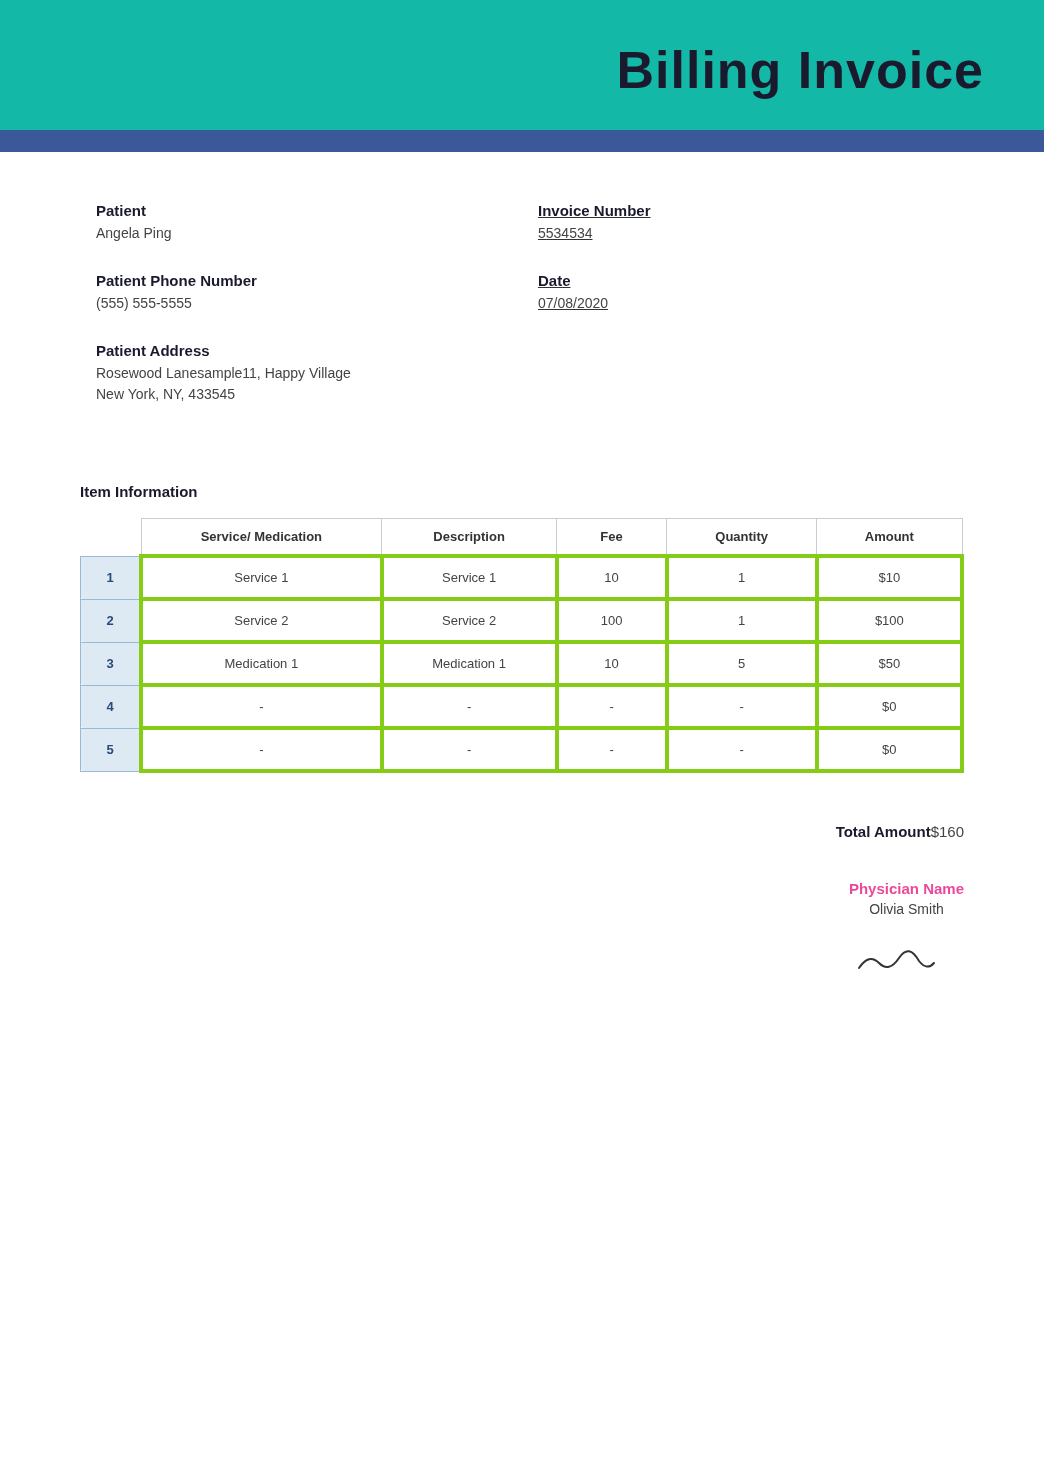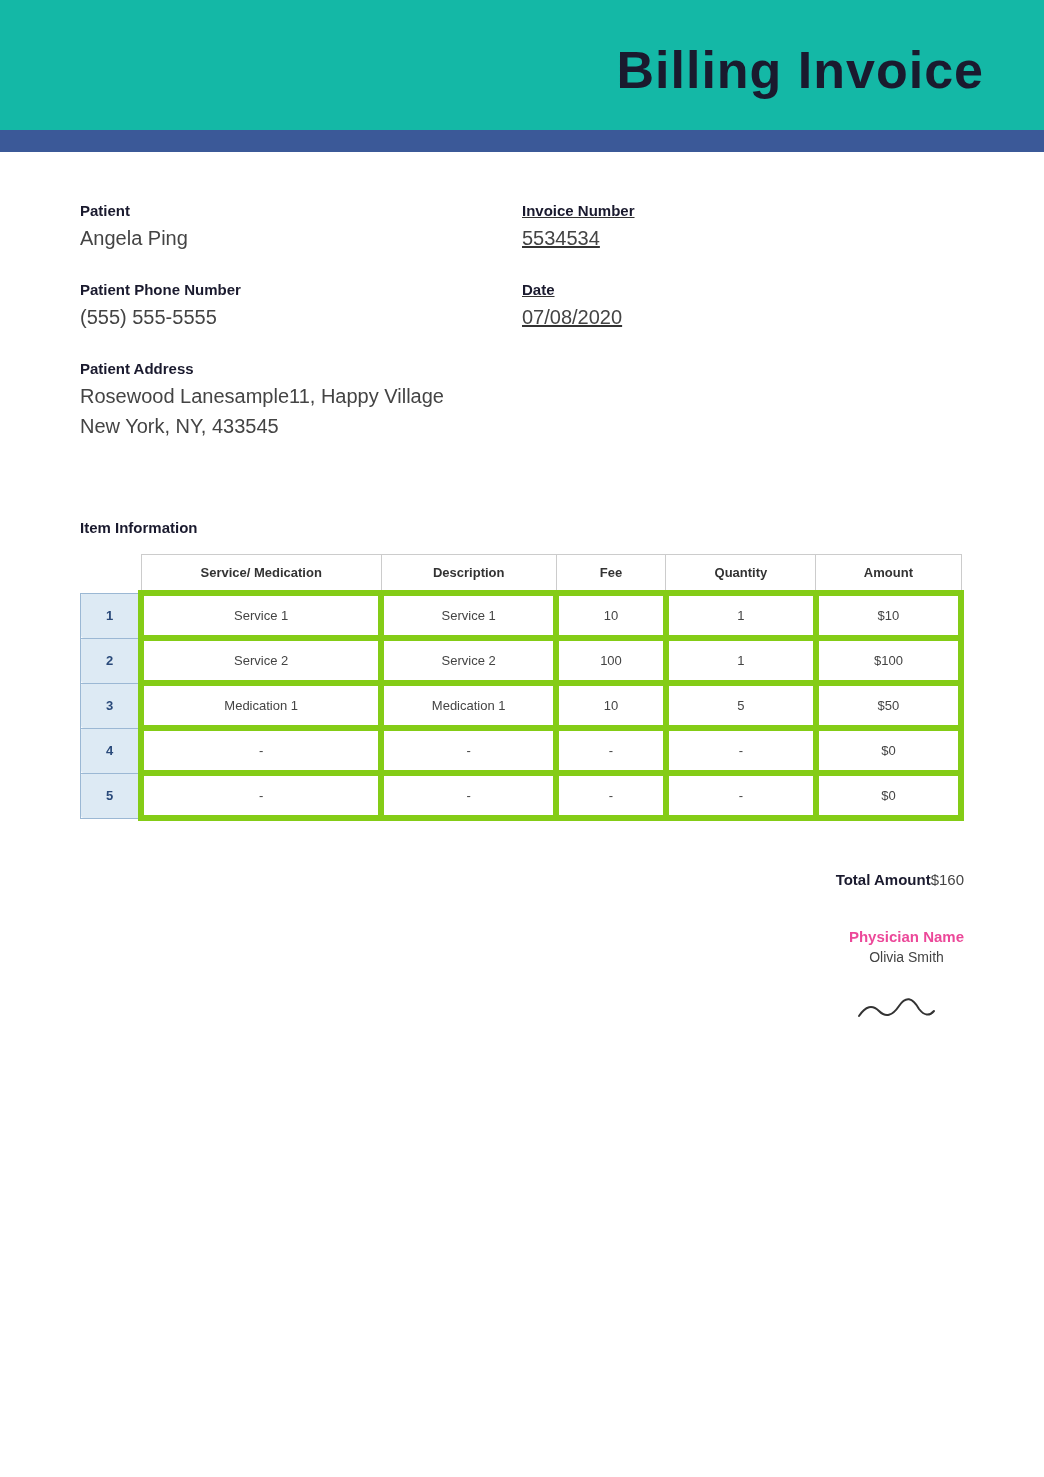--- a/index.html
+++ b/index.html
@@ -54,31 +54,32 @@
       flex: 1;
     }
 
     .info-right {
       flex: 1;
       text-decoration: underline;
     }
 
     .info-block {
       margin-bottom: 28px;
+      margin-left: 16px;
     }
 
     .info-label {
       font-weight: 700;
       font-size: 15px;
       color: #1a1a2e;
       margin-bottom: 4px;
     }
 
     .info-value {
-      font-size: 20px;
+      font-size: 14px;
       color: #444444;
       line-height: 1.5;
     }
 
     
     .items-section {
       padding: 20px 80px 30px 80px;
     }
 
     .items-title {
@@ -107,21 +108,21 @@
       background: #ffffff;
     }
 
     .items-table thead th:first-child {
       border: none;
       background: transparent;
       width: 60px;
     }
 
     .items-table tbody tr td {
-      border: 6px solid #84cc16;
+      border: 4px solid #84cc16;
       padding: 12px 14px;
       font-size: 13px;
       text-align: center;
       color: #444444;
       background: #ffffff;
     }
 
     .items-table tbody tr td:first-child {
       border: 1px solid #9bb8d4;
       background: #ddeaf4;

